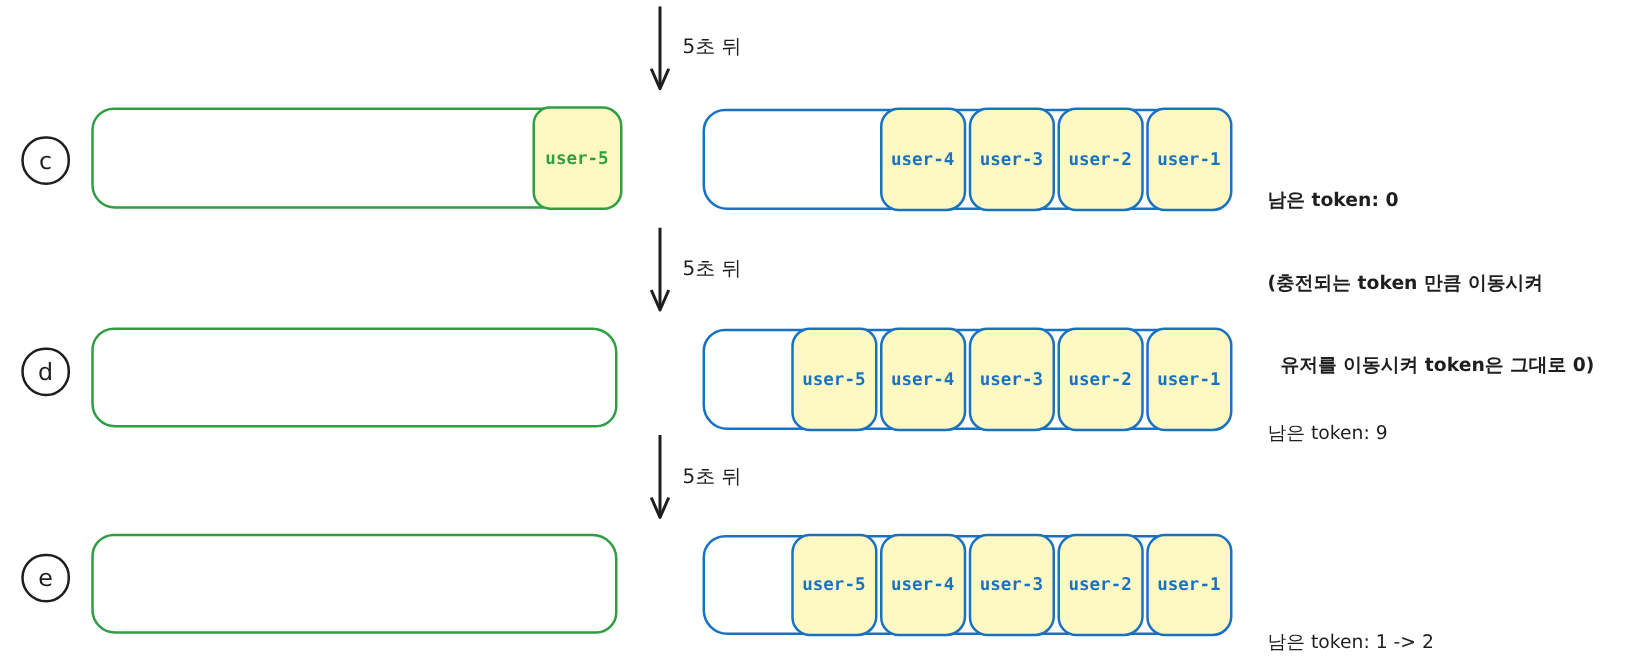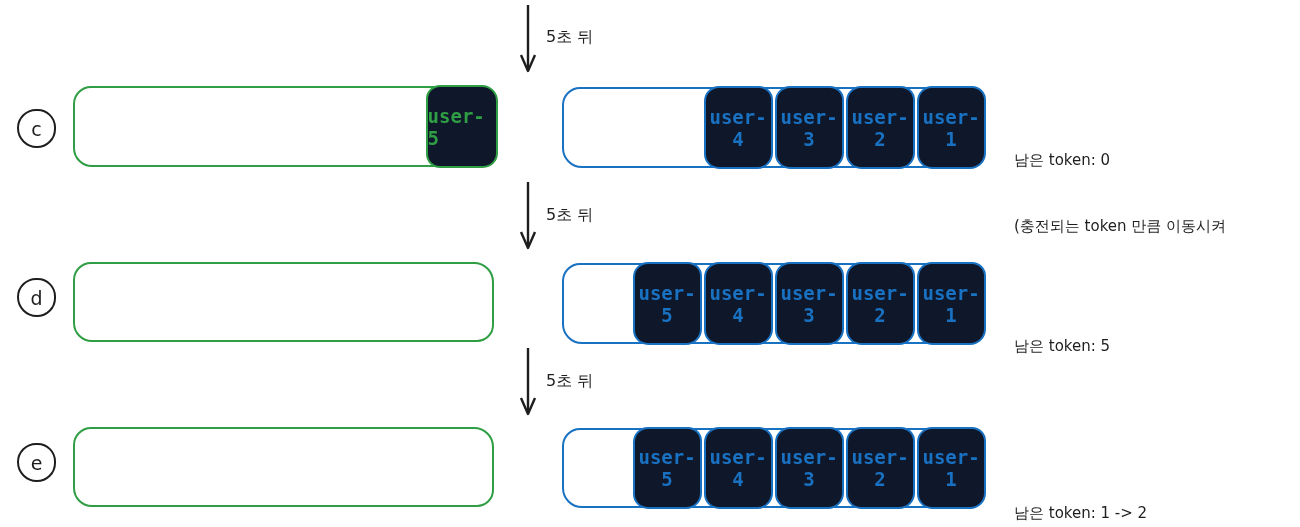--- a/index.html
+++ b/index.html
@@ -41,23 +41,23 @@
     border: 2.6px solid var(--blue, #1971c2);
     border-radius: 18px 19px 18px 20px;
   }
 
   
   .cell {
     flex: 0 0 69px;
     margin: -2.6px 0 -2.6px 2px;
     display: flex; align-items: center; justify-content: center;
     font-family: "DejaVu Sans Mono", monospace;
-    font-size: 19px;
+    font-size: 14px;
     font-weight: bold;
-    background: #0f172a;
+    background: #fef9c3;
   }
   .cell:last-child { margin-right: -2.6px; }
   .cell.green {
     border: 2.6px solid var(--green, #2f9e44);
     border-radius: 14px 16px 15px 14px;
     color: var(--green, #2f9e44);
   }
   .cell.blue {
     border: 2.6px solid var(--blue, #1971c2);
     border-radius: 15px 14px 16px 15px;
@@ -99,23 +99,24 @@
     <div class="cell green" style="flex-basis:72px;">user-5</div>
   </div>
 
   <div class="abs queue" style="left:562px; top:87px; width:423px; height:81px;">
     <div class="cell blue">user-4</div>
     <div class="cell blue">user-3</div>
     <div class="cell blue">user-2</div>
     <div class="cell blue">user-1</div>
   </div>
 
-  <div class="abs note" style="left:1014px; top:105px;">
+  <div class="abs note" style="left:1014px; top:105px;font-weight:bold;">
     <div>남은 token: 0</div>
     <div>(충전되는 token 만큼 이동시켜</div>
+    <div>  유저를 이동시켜 token은 그대로 0)</div>
   </div>
 
   <div class="abs" style="left:517px; top:182px;">
     <svg width="22" height="68" viewBox="0 0 22 68">
       <line x1="11" y1="0" x2="11" y2="64" stroke="#1e1e1e" stroke-width="2.4"></line>
       <polyline points="4,50 11,66 18,50" fill="none" stroke="#1e1e1e" stroke-width="2.4" stroke-linejoin="round"></polyline>
     </svg>
   </div>
   <div class="abs arrow-label" style="left:546px; top:205px;">5초 뒤</div>
 
@@ -127,21 +128,21 @@
 
   <div class="abs queue" style="left:562px; top:263px; width:423px; height:81px;">
     <div class="cell blue">user-5</div>
     <div class="cell blue">user-4</div>
     <div class="cell blue">user-3</div>
     <div class="cell blue">user-2</div>
     <div class="cell blue">user-1</div>
   </div>
 
   <div class="abs note" style="left:1014px; top:291px;">
-    <div>남은 token: 5</div>
+    <div>남은 token: 9</div>
   </div>
 
   <div class="abs" style="left:517px; top:348px;">
     <svg width="22" height="68" viewBox="0 0 22 68">
       <line x1="11" y1="0" x2="11" y2="64" stroke="#1e1e1e" stroke-width="2.4"></line>
       <polyline points="4,50 11,66 18,50" fill="none" stroke="#1e1e1e" stroke-width="2.4" stroke-linejoin="round"></polyline>
     </svg>
   </div>
   <div class="abs arrow-label" style="left:546px; top:371px;">5초 뒤</div>
 

